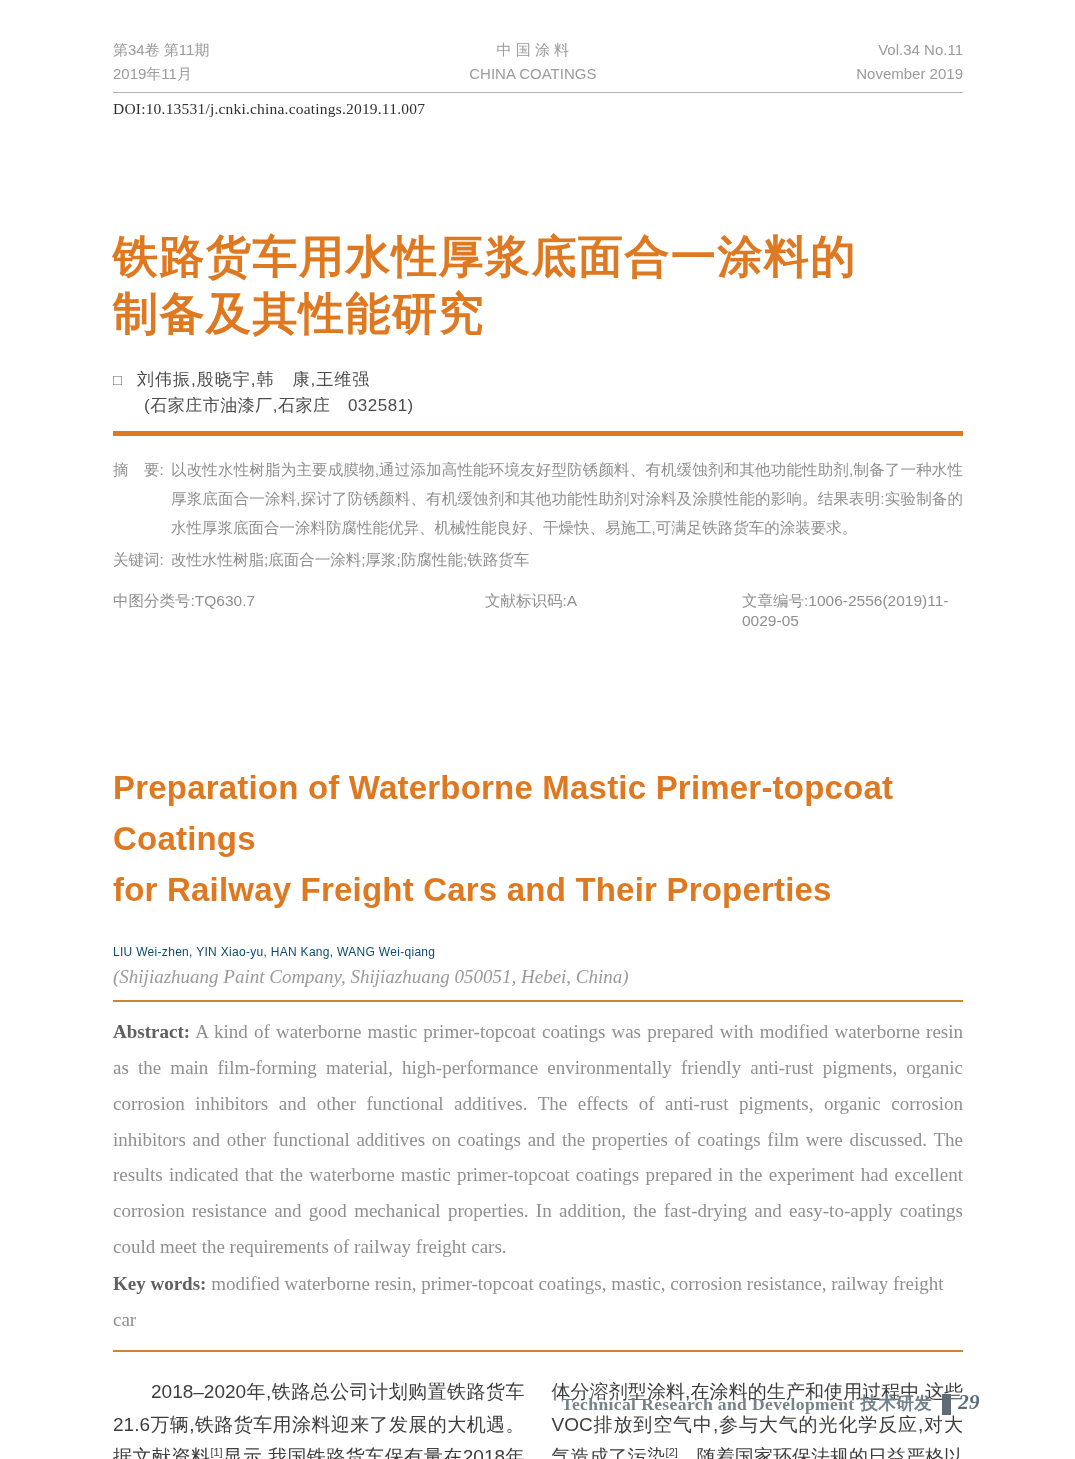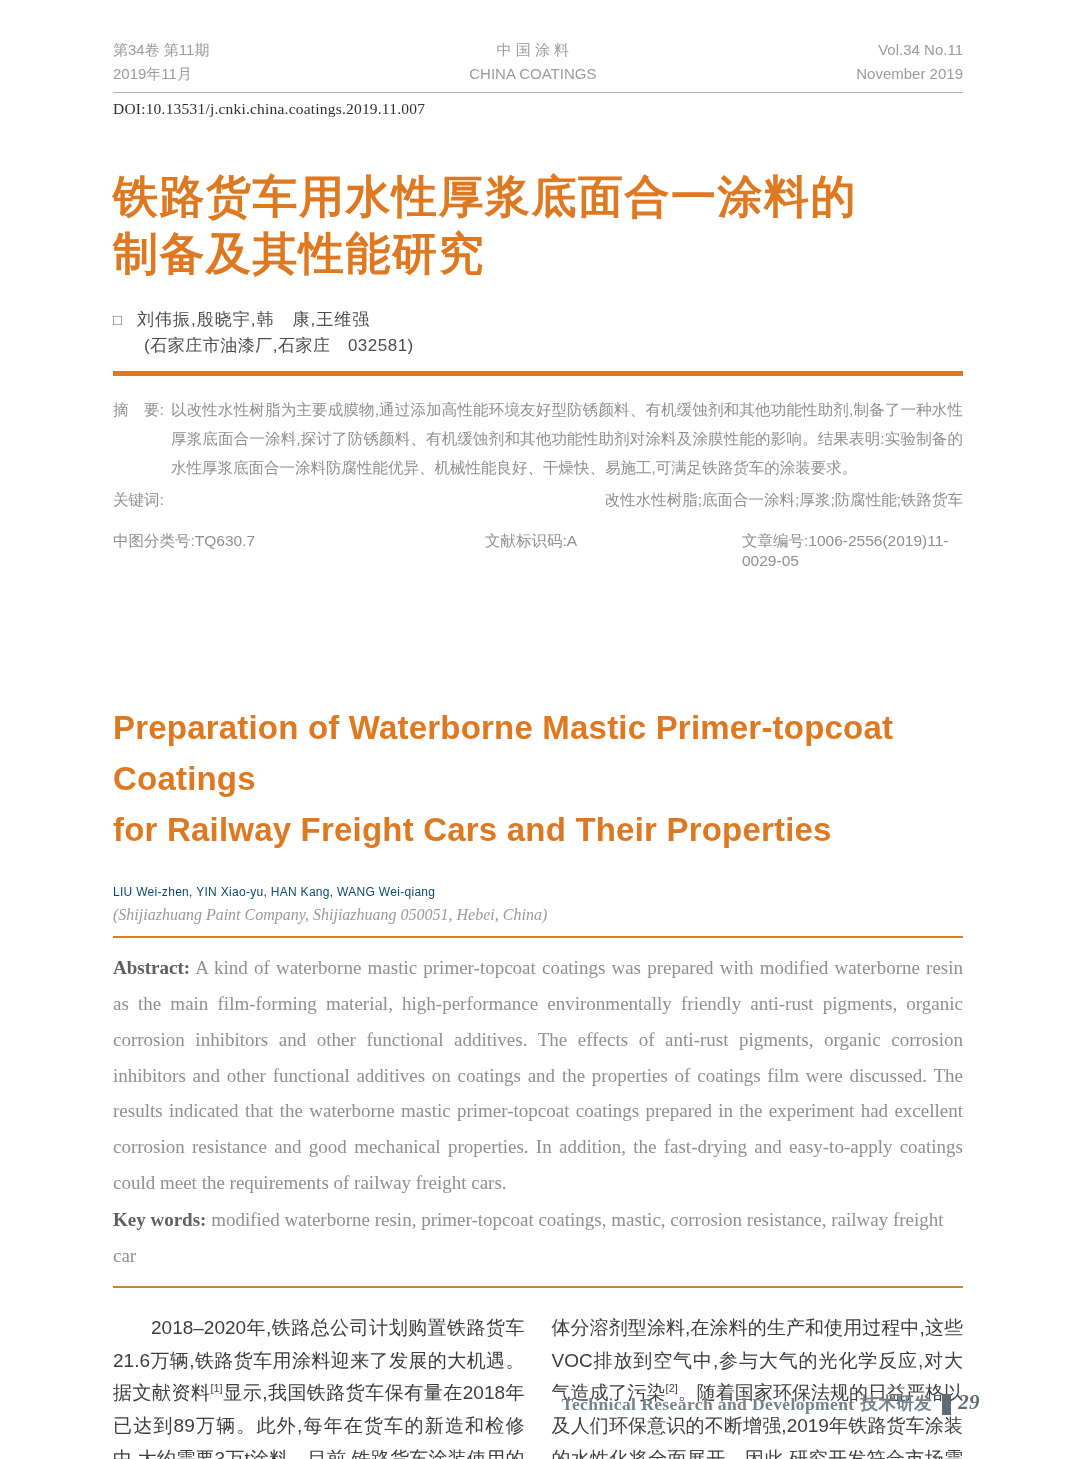--- a/index.html
+++ b/index.html
@@ -33,21 +33,21 @@
   .doi-line {
     margin-top: 7px;
     font-family: "Liberation Serif", serif;
     font-size: 15.5px;
     color: #2f2f2f;
     letter-spacing: 0.2px;
   }
 
   
   .cn-title {
-    margin-top: 50px;
+    margin-top: 110px;
     color: #de7921;
     font-weight: 800;
     font-size: 45px;
     line-height: 1.27;
     letter-spacing: 1.5px;
   }
   .cn-authors {
     margin-top: 26px;
     display: flex;
     align-items: center;
@@ -103,21 +103,21 @@
   .en-authors {
     margin-top: 30px;
     font-size: 12px;
     color: #0c4a6e;
     letter-spacing: 0.3px;
   }
   .en-affil {
     margin-top: 7px;
     font-family: "Liberation Serif", serif;
     font-style: italic;
-    font-size: 16px;
+    font-size: 19px;
     color: #9a9a9a;
   }
   .rule-thin { margin-top: 12px; height: 2px; background: #cd8531; }
   .en-abs {
     margin-top: 12px;
     font-family: "Liberation Serif", serif;
     font-size: 19px;
     line-height: 1.88;
     color: #8f8f8f;
     text-align: justify;
@@ -207,21 +207,21 @@
 
   <div class="rule-thick"></div>
 
   <div class="cn-abs-block">
     <div class="hang-row">
       <span class="hang-label">摘　要:</span>
       <span class="hang-body">以改性水性树脂为主要成膜物,通过添加高性能环境友好型防锈颜料、有机缓蚀剂和其他功能性助剂,制备了一种水性厚浆底面合一涂料,探讨了防锈颜料、有机缓蚀剂和其他功能性助剂对涂料及涂膜性能的影响。结果表明:实验制备的水性厚浆底面合一涂料防腐性能优异、机械性能良好、干燥快、易施工,可满足铁路货车的涂装要求。</span>
     </div>
     <div class="hang-row cn-keywords">
       <span class="hang-label">关键词:</span>
-      <span class="hang-body" style="text-align:right">改性水性树脂;底面合一涂料;厚浆;防腐性能;铁路货车</span>
+      <span class="hang-body" style="text-align:left">改性水性树脂;底面合一涂料;厚浆;防腐性能;铁路货车</span>
     </div>
   </div>
 
   <div class="cn-meta">
     <span class="meta-1">中图分类号:TQ630.7</span>
     <span class="meta-2">文献标识码:A</span>
     <span class="meta-3">文章编号:1006-2556(2019)11-0029-05</span>
   </div>
 
   <h2 class="en-title">

